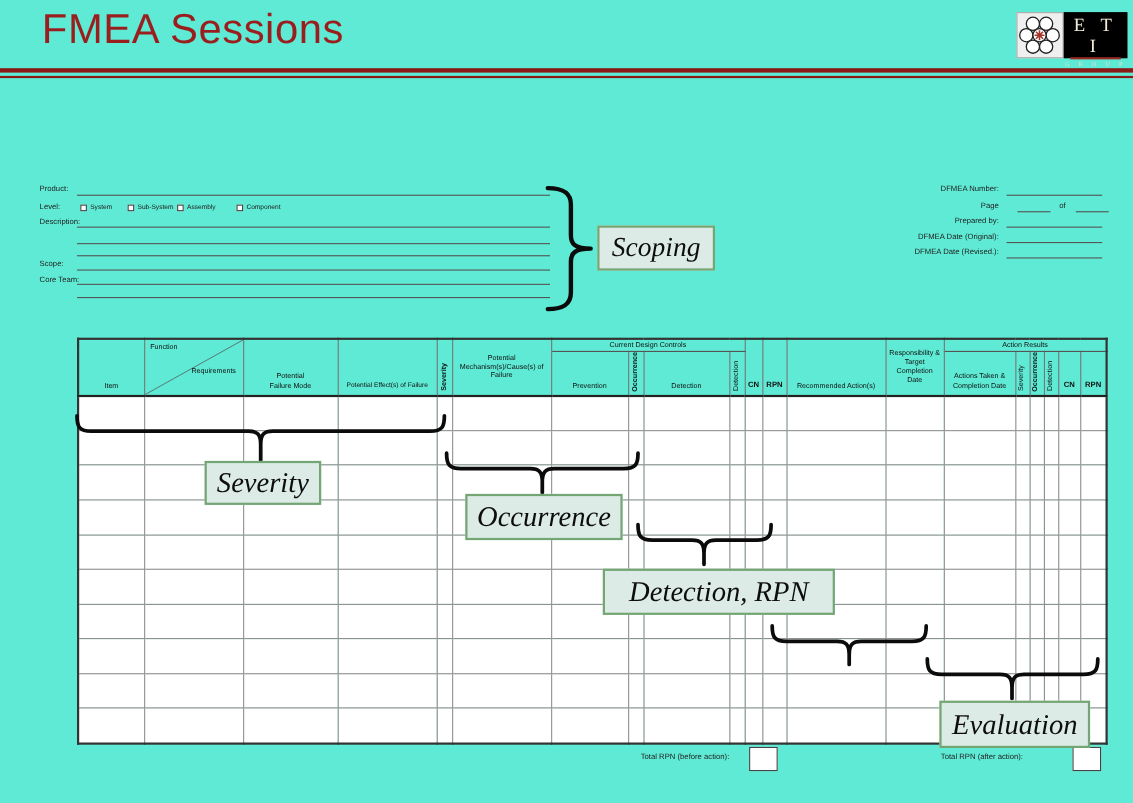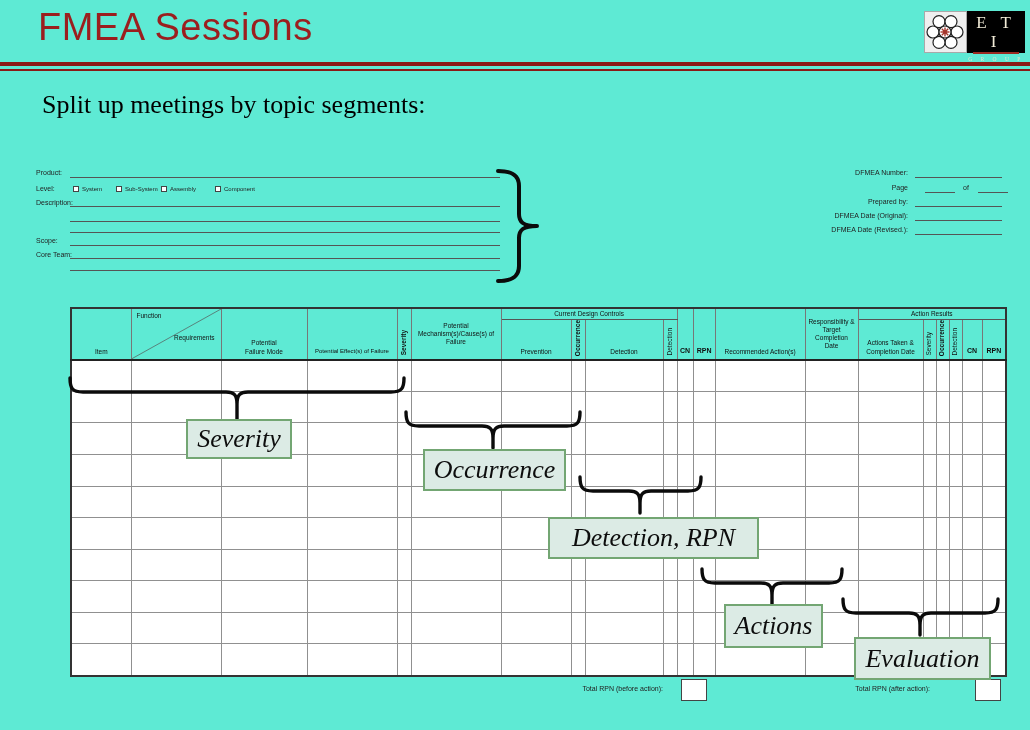--- a/index.html
+++ b/index.html
@@ -94,21 +94,20 @@
     <div class="logo-right">
       <div class="logo-eti">E T I</div>
       <div class="logo-rule"></div>
       <div class="logo-group">G R O U P</div>
     </div>
   </div>
 
   <div class="rule-thick"></div>
   <div class="rule-thin"></div>
 
-  <div class="subtitle">Split up meetings by topic segments:</div>
 
   <div class="form-label" style="left:36px;top:169px">Product:</div>
   <div class="form-label" style="left:36px;top:185px">Level:</div>
   <div class="form-label" style="left:36px;top:199px">Description:</div>
   <div class="form-label" style="left:36px;top:237px">Scope:</div>
   <div class="form-label" style="left:36px;top:251px">Core Team:</div>
 
   <div class="form-line" style="left:70px;top:177px;width:430px"></div>
   <div class="form-line" style="left:70px;top:206px;width:430px"></div>
   <div class="form-line" style="left:70px;top:221px;width:430px"></div>
@@ -430,24 +429,24 @@
 
   <svg class="braces">
     <path class="vbrace" d="M 498 171 C 510 171 519 174 519 186 L 519 214 C 519 222 523 226 537 226 M 498 281 C 510 281 519 278 519 266 L 519 238 C 519 230 523 226 537 226"></path>
     <path d="M 70 378 C 70 388 72 392 83 392 L 226 392 C 234 392 237 395 237 404 L 237 433 M 404 378 C 404 388 402 392 391 392 L 248 392 C 240 392 237 395 237 404"></path>
     <path d="M 406 412 C 406 422 408 426 419 426 L 482 426 C 490 426 493 429 493 438 L 493 448 M 580 412 C 580 422 578 426 567 426 L 504 426 C 496 426 493 429 493 438"></path>
     <path d="M 580 477 C 580 487 582 491 593 491 L 629 491 C 637 491 640 494 640 503 L 640 513 M 701 477 C 701 487 699 491 688 491 L 651 491 C 643 491 640 494 640 503"></path>
     <path d="M 702 569 C 702 579 704 583 715 583 L 761 583 C 769 583 772 586 772 595 L 772 604 M 842 569 C 842 579 840 583 829 583 L 783 583 C 775 583 772 586 772 595"></path>
     <path d="M 843 599 C 843 609 845 613 856 613 L 909 613 C 917 613 920 616 920 625 L 920 635 M 998 599 C 998 609 996 613 985 613 L 931 613 C 923 613 920 616 920 625"></path>
   </svg>
 
+  <div class="callout" style="left:543px;top:205px;width:107px;height:41px;font-size:25px">Scoping</div>
   <div class="callout" style="left:186px;top:419px;width:106px;height:40px">Severity</div>
   <div class="callout" style="left:423px;top:449px;width:143px;height:42px">Occurrence</div>
   <div class="callout" style="left:548px;top:517px;width:211px;height:42px">Detection, RPN</div>
-  <div class="callout" style="left:724px;top:604px;width:99px;height:44px">Actions</div>
   <div class="callout" style="left:854px;top:637px;width:137px;height:43px">Evaluation</div>
 
   <div class="form-label r" style="left:553px;top:685px;width:110px">Total RPN (before action):</div>
   <div class="rpn-box" style="left:681px;top:679px"></div>
   <div class="form-label r" style="left:820px;top:685px;width:110px">Total RPN (after action):</div>
   <div class="rpn-box" style="left:975px;top:679px"></div>
 
 </div>
 
 </body></html>

